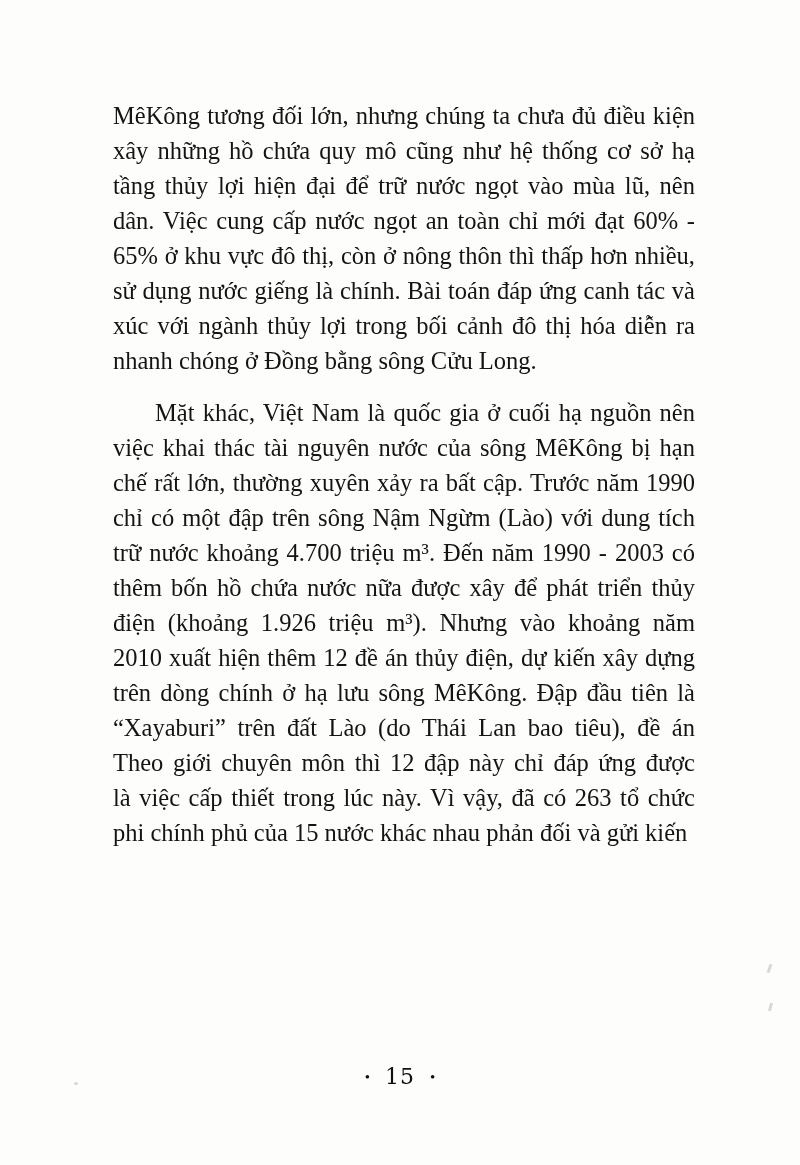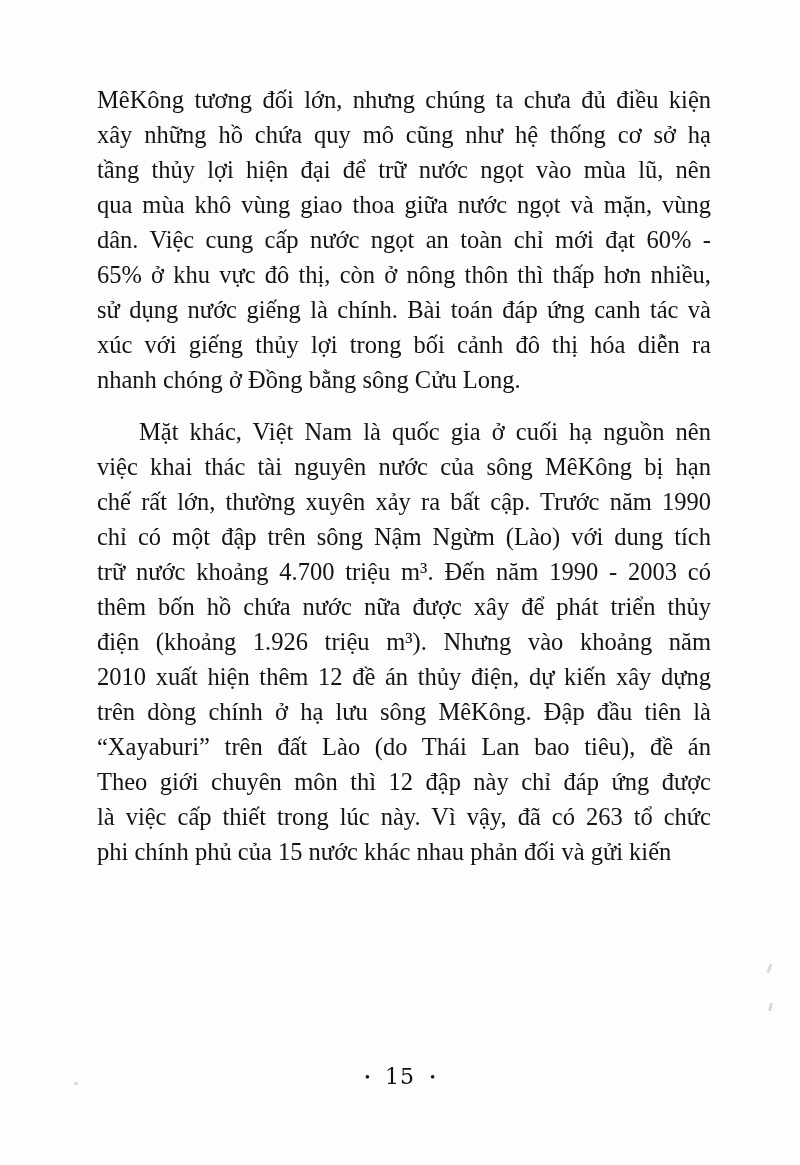--- a/index.html
+++ b/index.html
@@ -17,21 +17,21 @@
     overflow: hidden;
   }
   .text-block {
     position: absolute;
     left: 97px;
     top: 82px;
     width: 614px;
     font-size: 24.5px;
     line-height: 35px;
   }
-  .paragraph { margin: 0; }
+  .paragraph { margin: 16px; }
   .paragraph + .paragraph { margin-top: 17px; }
   .line {
     text-align: justify;
     text-align-last: justify;
     white-space: normal;
   }
   .line.last {
     text-align: right;
     text-align-last: left;
   }
@@ -74,25 +74,24 @@
 <body>
 
 <div class="page">
 
   <div class="text-block">
 
     <div class="paragraph">
       <div class="line">MêKông tương đối lớn, nhưng chúng ta chưa đủ điều kiện</div>
       <div class="line">xây những hồ chứa quy mô cũng như hệ thống cơ sở hạ</div>
       <div class="line">tầng thủy lợi hiện đại để trữ nước ngọt vào mùa lũ, nên</div>
-      <div class="line">qua mùa khô vùng giao thoa giữa nước ngọt và mặn, vùng</div>
       <div class="line">dân. Việc cung cấp nước ngọt an toàn chỉ mới đạt 60% -</div>
       <div class="line">65% ở khu vực đô thị, còn ở nông thôn thì thấp hơn nhiều,</div>
       <div class="line">sử dụng nước giếng là chính. Bài toán đáp ứng canh tác và</div>
-      <div class="line">xúc với giếng thủy lợi trong bối cảnh đô thị hóa diễn ra</div>
+      <div class="line">xúc với ngành thủy lợi trong bối cảnh đô thị hóa diễn ra</div>
       <div class="line last">nhanh chóng ở Đồng bằng sông Cửu Long.</div>
     </div>
 
     <div class="paragraph">
       <div class="line indent">Mặt khác, Việt Nam là quốc gia ở cuối hạ nguồn nên</div>
       <div class="line">việc khai thác tài nguyên nước của sông MêKông bị hạn</div>
       <div class="line">chế rất lớn, thường xuyên xảy ra bất cập. Trước năm 1990</div>
       <div class="line">chỉ có một đập trên sông Nậm Ngừm (Lào) với dung tích</div>
       <div class="line">trữ nước khoảng 4.700 triệu m³. Đến năm 1990 - 2003 có</div>
       <div class="line">thêm bốn hồ chứa nước nữa được xây để phát triển thủy</div>

